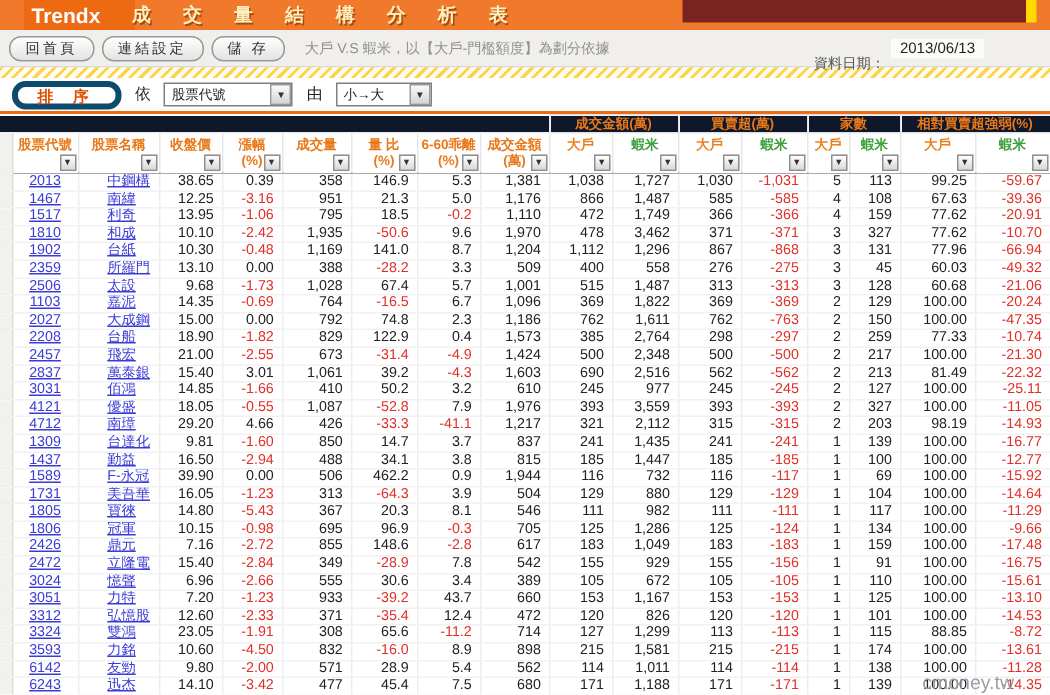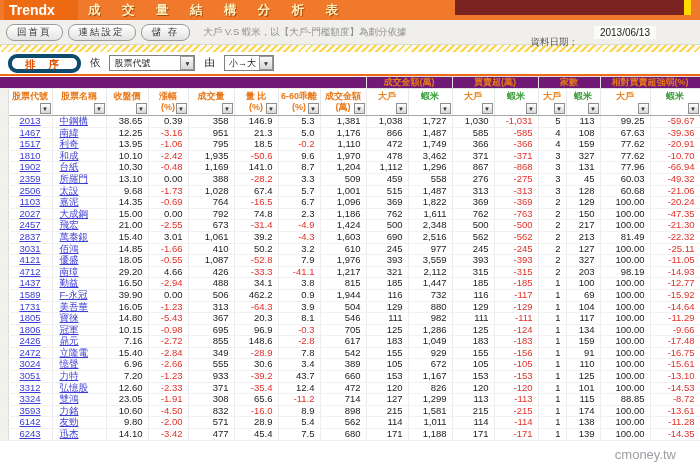--- a/index.html
+++ b/index.html
@@ -2,74 +2,74 @@
 <html><head>
 <meta charset="utf-8">
 <style>
   * { margin:0; padding:0; box-sizing:border-box; }
   html,body { width:700px; height:463px; overflow:hidden; background:#fff;
     font-family:"Liberation Sans","DejaVu Sans",sans-serif; }
   .screen { position:relative; width:700px; height:463px; background:#fff; }
 
   
   .topbar { position:relative; height:20px; background:#f0792c; overflow:hidden; }
-  .logo { position:absolute; left:4px; top:0; width:74px; height:20px; background:#ee6a12;
+  .logo { position:absolute; left:16px; top:0; width:74px; height:20px; background:#ee6a12;
     color:#fff; font-size:14px; font-weight:bold; line-height:20px; padding-left:5px; }
   .title { position:absolute; left:88px; top:2px; color:#ffedbb; font-size:12.5px; font-weight:bold;
     letter-spacing:9px; text-shadow:1px 1px 0 #a84a08; white-space:nowrap; }
   .maroon { position:absolute; left:455px; top:0; width:229px; height:15px; background:#7b2320; }
   .notch { position:absolute; left:684px; top:0; width:7px; height:15px; background:#ffd900; }
 
   
   .toolbar { height:25px; background:#f0efeb; border-bottom:1px solid #d9d9d6;
     display:flex; align-items:center; padding:12px 6px; gap:5px; }
   .tbtn { height:17px; padding:0 10px; border:1px solid #9a9a9a; border-radius:8px;
     background:linear-gradient(#ffffff,#e3e3e3); font-size:9.5px; color:#333;
     letter-spacing:2px; cursor:pointer; font-family:inherit; }
   .desc { font-size:9.5px; color:#919191; margin-left:8px; white-space:nowrap; }
   .dategrp { margin-left:auto; display:flex; align-items:center; margin-right:38px; }
   .date-label { font-size:9.5px; color:#555;margin-top:20px; }
-  .date-value { font-size:10px; color:#222; margin-left:16px; background:#fbfbf9; padding:1px 6px; }
+  .date-value { font-size:10px; color:#222; margin-left:4px; background:#fbfbf9; padding:1px 6px; }
 
   
   .dotband { height:7px; background:repeating-linear-gradient(135deg,#ffd34d 0 2px,#fffcf0 2px 5px); }
 
   
   .sortbar { height:22px; background:#fff; display:flex; align-items:center; padding-left:8px; gap:9px; }
   .sort-btn { height:19px; padding:0 13px; border:4px solid #0c4a6e; border-radius:9px; background:#fff;
     color:#e04f00; font-weight:bold; font-size:10.5px; letter-spacing:5px; cursor:pointer; font-family:inherit; }
   .slabel { font-size:10.5px; color:#222; }
   .select { display:inline-flex; align-items:center; height:16px; background:#fff;
     border:1px solid #7f7f7f; font-size:9px; color:#222; padding-left:4px; cursor:pointer; }
-  .select.w1 { width:86px; } .select.w2 { width:50px; }
+  .select.w1 { width:86px; } .select.w2 { width:64px; }
   .sel-btn { margin-left:auto; width:14px; height:14px; border:1px solid #999;
     background:linear-gradient(#fafafa,#d5d5d5); font-size:6.5px; color:#333;
     display:flex; align-items:center; justify-content:center; }
   .divider { height:2px; background:#ee6a15; }
 
   
   table { width:700px; border-collapse:collapse; table-layout:fixed; }
   th,td { overflow:hidden; white-space:nowrap; }
   .gth { height:11px; font-size:9px; font-weight:bold; color:#e87818; text-align:center;
-    border:1px solid #e2e2e2; background:#701a75; line-height:11px; }
+    border:1px solid #e2e2e2; background:#0f172a; line-height:11px; }
   .gth.blank { border:none; border-bottom:1px solid #eee; }
   .cth { position:relative; height:27px; border-right:1px solid #e8e8e8; border-bottom:1px solid #a8a8a8;
     vertical-align:top; background:#fff; }
   .clabel { font-size:9px; font-weight:bold; color:#e87818; text-align:center;
     white-space:pre-line; line-height:11px; padding-top:2px; }
   .cth.dahu .clabel { color:#e8821e; } .cth.xiami .clabel { color:#3ca03c; }
   .fbtn { position:absolute; right:1px; bottom:1px; width:11px; height:11px; padding:0;
     border:1px solid #8f8f8f; background:linear-gradient(#fff,#d8d8d8); font-size:6px; color:#333;
     line-height:8px; cursor:pointer; }
   th.gutter, td.gutter { background:#f2f1ed; border-right:1px solid #ddd; border-bottom:1px solid #eee; }
   tbody td { height:10.6px; line-height:10.6px; font-size:9.5px; color:#222;
     border-right:1px solid #ededed; border-bottom:1px solid #f1f1f1; }
   td.num { text-align:right; padding-right:5px; }
   td.neg { color:#e03028; }
-  td.code { text-align:center; } td.name { text-align:left; padding-left:7px; }
+  td.code { text-align:center; } td.name { text-align:left; padding-left:19px; }
   a.link { color:#3b3bd6; text-decoration:underline; cursor:pointer; }
   .watermark { position:absolute; right:24px; bottom:1px; font-size:13px; color:#9aa0a6; }
 </style>
 </head>
 <body>
 
 <div class="screen">
 
   <div class="topbar">
     <div class="logo">Trendx</div>
@@ -306,21 +306,21 @@
         <tr>
           <td class="gutter"></td>
           <td class="code"><a class="link">2359</a></td>
           <td class="name"><a class="link">所羅門</a></td>
           <td class="num">13.10</td>
           <td class="num">0.00</td>
           <td class="num">388</td>
           <td class="num neg">-28.2</td>
           <td class="num">3.3</td>
           <td class="num">509</td>
-          <td class="num">459</td>
+          <td class="num">400</td>
           <td class="num">558</td>
           <td class="num">276</td>
           <td class="num neg">-275</td>
           <td class="num">3</td>
           <td class="num">45</td>
           <td class="num">60.03</td>
           <td class="num neg">-49.32</td>
         </tr>
         <tr>
           <td class="gutter"></td>
@@ -374,20 +374,39 @@
           <td class="num">1,611</td>
           <td class="num">762</td>
           <td class="num neg">-763</td>
           <td class="num">2</td>
           <td class="num">150</td>
           <td class="num">100.00</td>
           <td class="num neg">-47.35</td>
         </tr>
         <tr>
           <td class="gutter"></td>
+          <td class="code"><a class="link">2208</a></td>
+          <td class="name"><a class="link">台船</a></td>
+          <td class="num">18.90</td>
+          <td class="num neg">-1.82</td>
+          <td class="num">829</td>
+          <td class="num">122.9</td>
+          <td class="num">0.4</td>
+          <td class="num">1,573</td>
+          <td class="num">385</td>
+          <td class="num">2,764</td>
+          <td class="num">298</td>
+          <td class="num neg">-297</td>
+          <td class="num">2</td>
+          <td class="num">259</td>
+          <td class="num">77.33</td>
+          <td class="num neg">-10.74</td>
+        </tr>
+        <tr>
+          <td class="gutter"></td>
           <td class="code"><a class="link">2457</a></td>
           <td class="name"><a class="link">飛宏</a></td>
           <td class="num">21.00</td>
           <td class="num neg">-2.55</td>
           <td class="num">673</td>
           <td class="num neg">-31.4</td>
           <td class="num neg">-4.9</td>
           <td class="num">1,424</td>
           <td class="num">500</td>
           <td class="num">2,348</td>
@@ -469,20 +488,39 @@
           <td class="num">2,112</td>
           <td class="num">315</td>
           <td class="num neg">-315</td>
           <td class="num">2</td>
           <td class="num">203</td>
           <td class="num">98.19</td>
           <td class="num neg">-14.93</td>
         </tr>
         <tr>
           <td class="gutter"></td>
+          <td class="code"><a class="link">1309</a></td>
+          <td class="name"><a class="link">台達化</a></td>
+          <td class="num">9.81</td>
+          <td class="num neg">-1.60</td>
+          <td class="num">850</td>
+          <td class="num">14.7</td>
+          <td class="num">3.7</td>
+          <td class="num">837</td>
+          <td class="num">241</td>
+          <td class="num">1,435</td>
+          <td class="num">241</td>
+          <td class="num neg">-241</td>
+          <td class="num">1</td>
+          <td class="num">139</td>
+          <td class="num">100.00</td>
+          <td class="num neg">-16.77</td>
+        </tr>
+        <tr>
+          <td class="gutter"></td>
           <td class="code"><a class="link">1437</a></td>
           <td class="name"><a class="link">勤益</a></td>
           <td class="num">16.50</td>
           <td class="num neg">-2.94</td>
           <td class="num">488</td>
           <td class="num">34.1</td>
           <td class="num">3.8</td>
           <td class="num">815</td>
           <td class="num">185</td>
           <td class="num">1,447</td>

